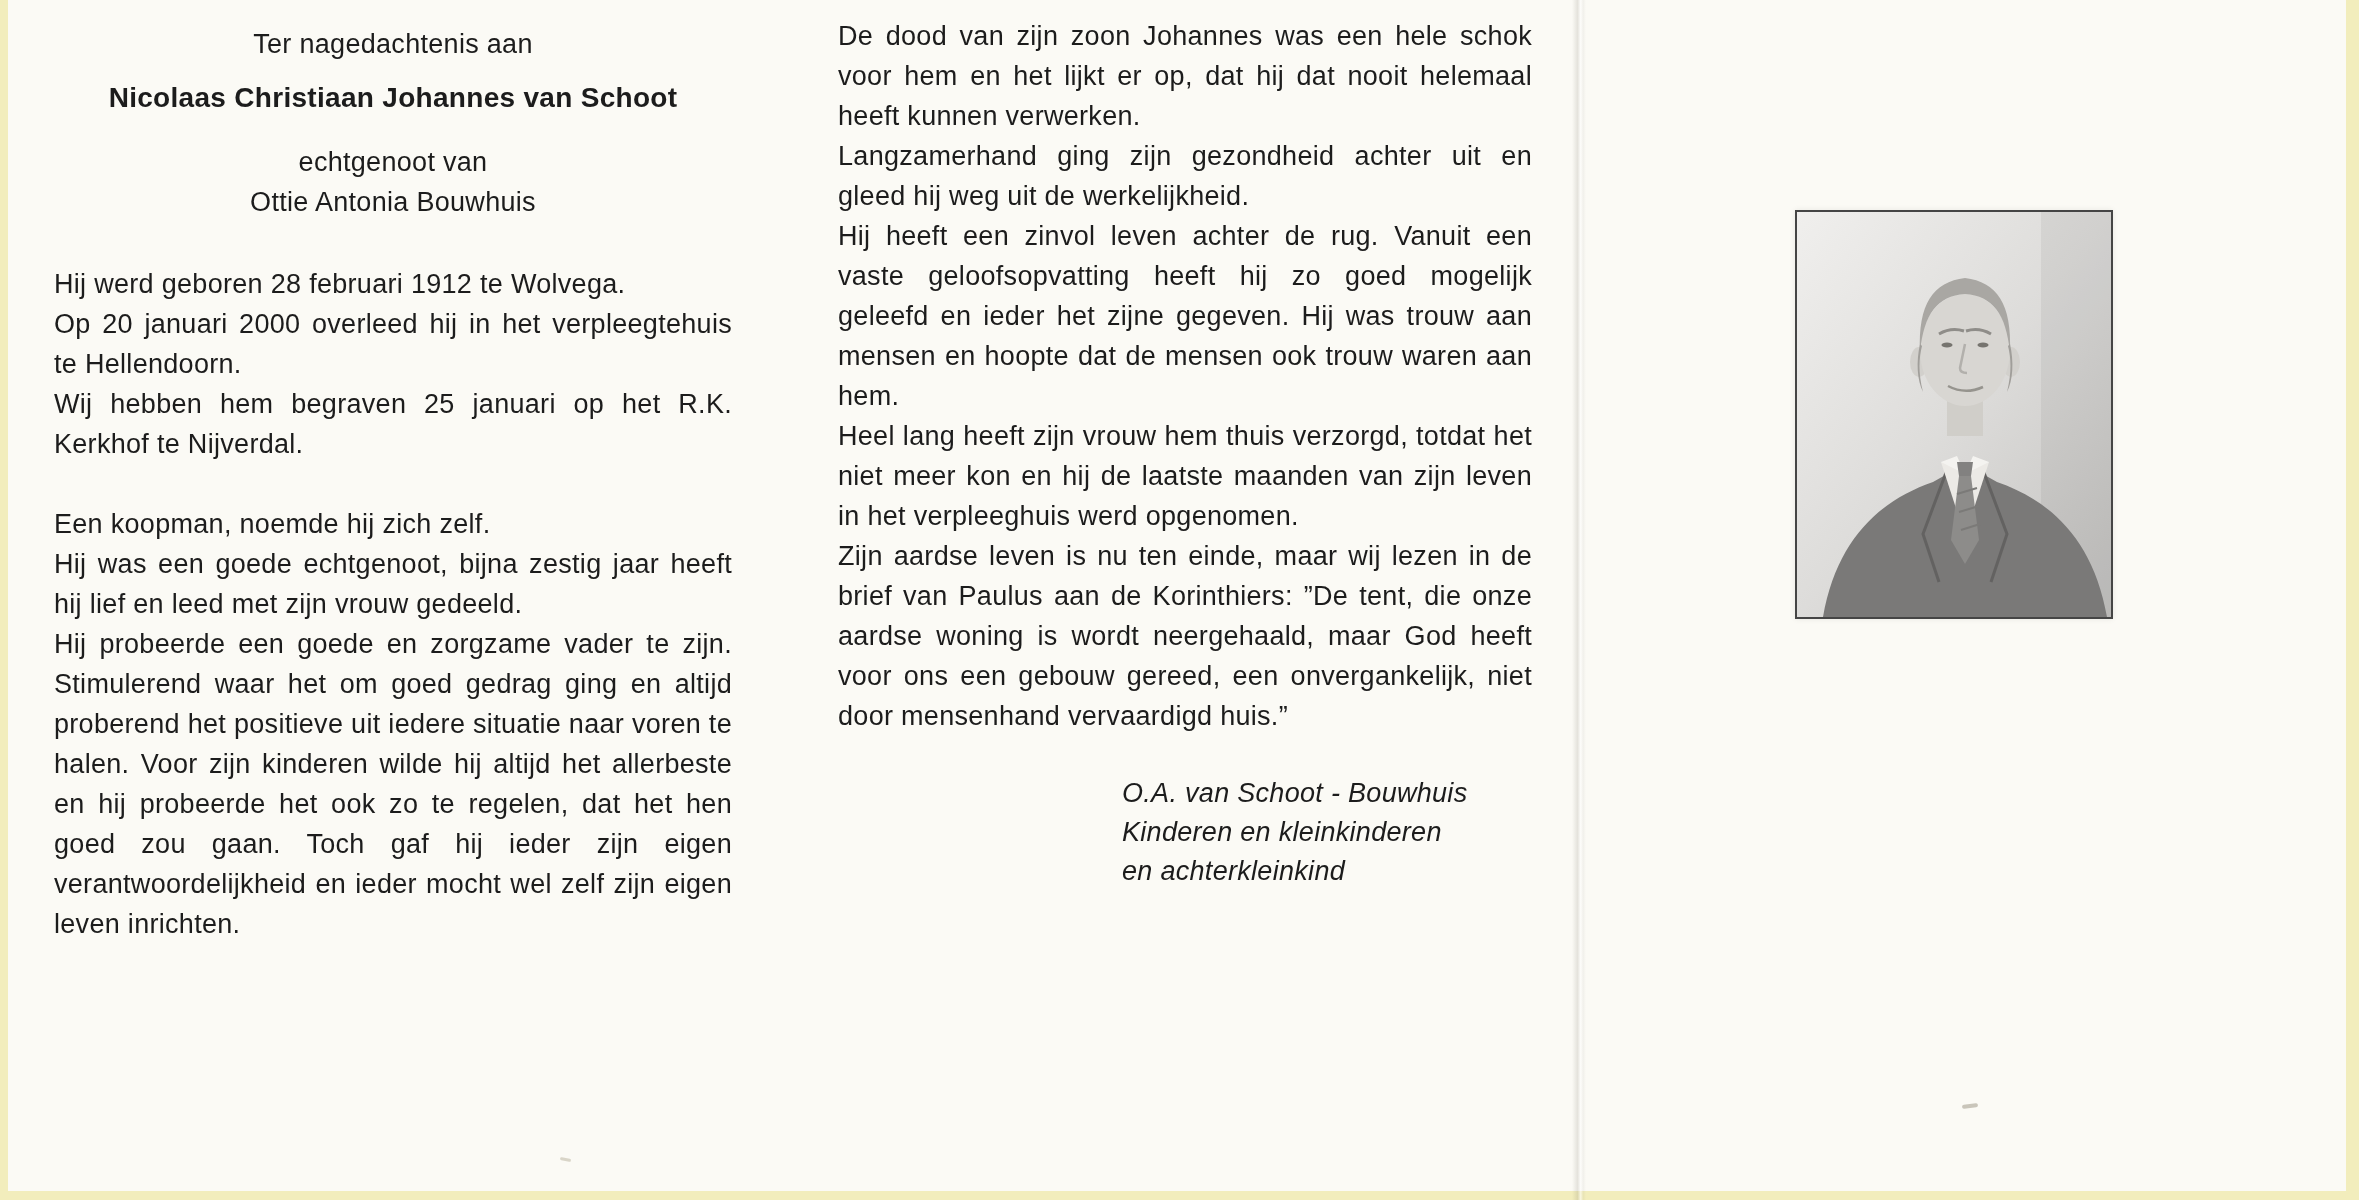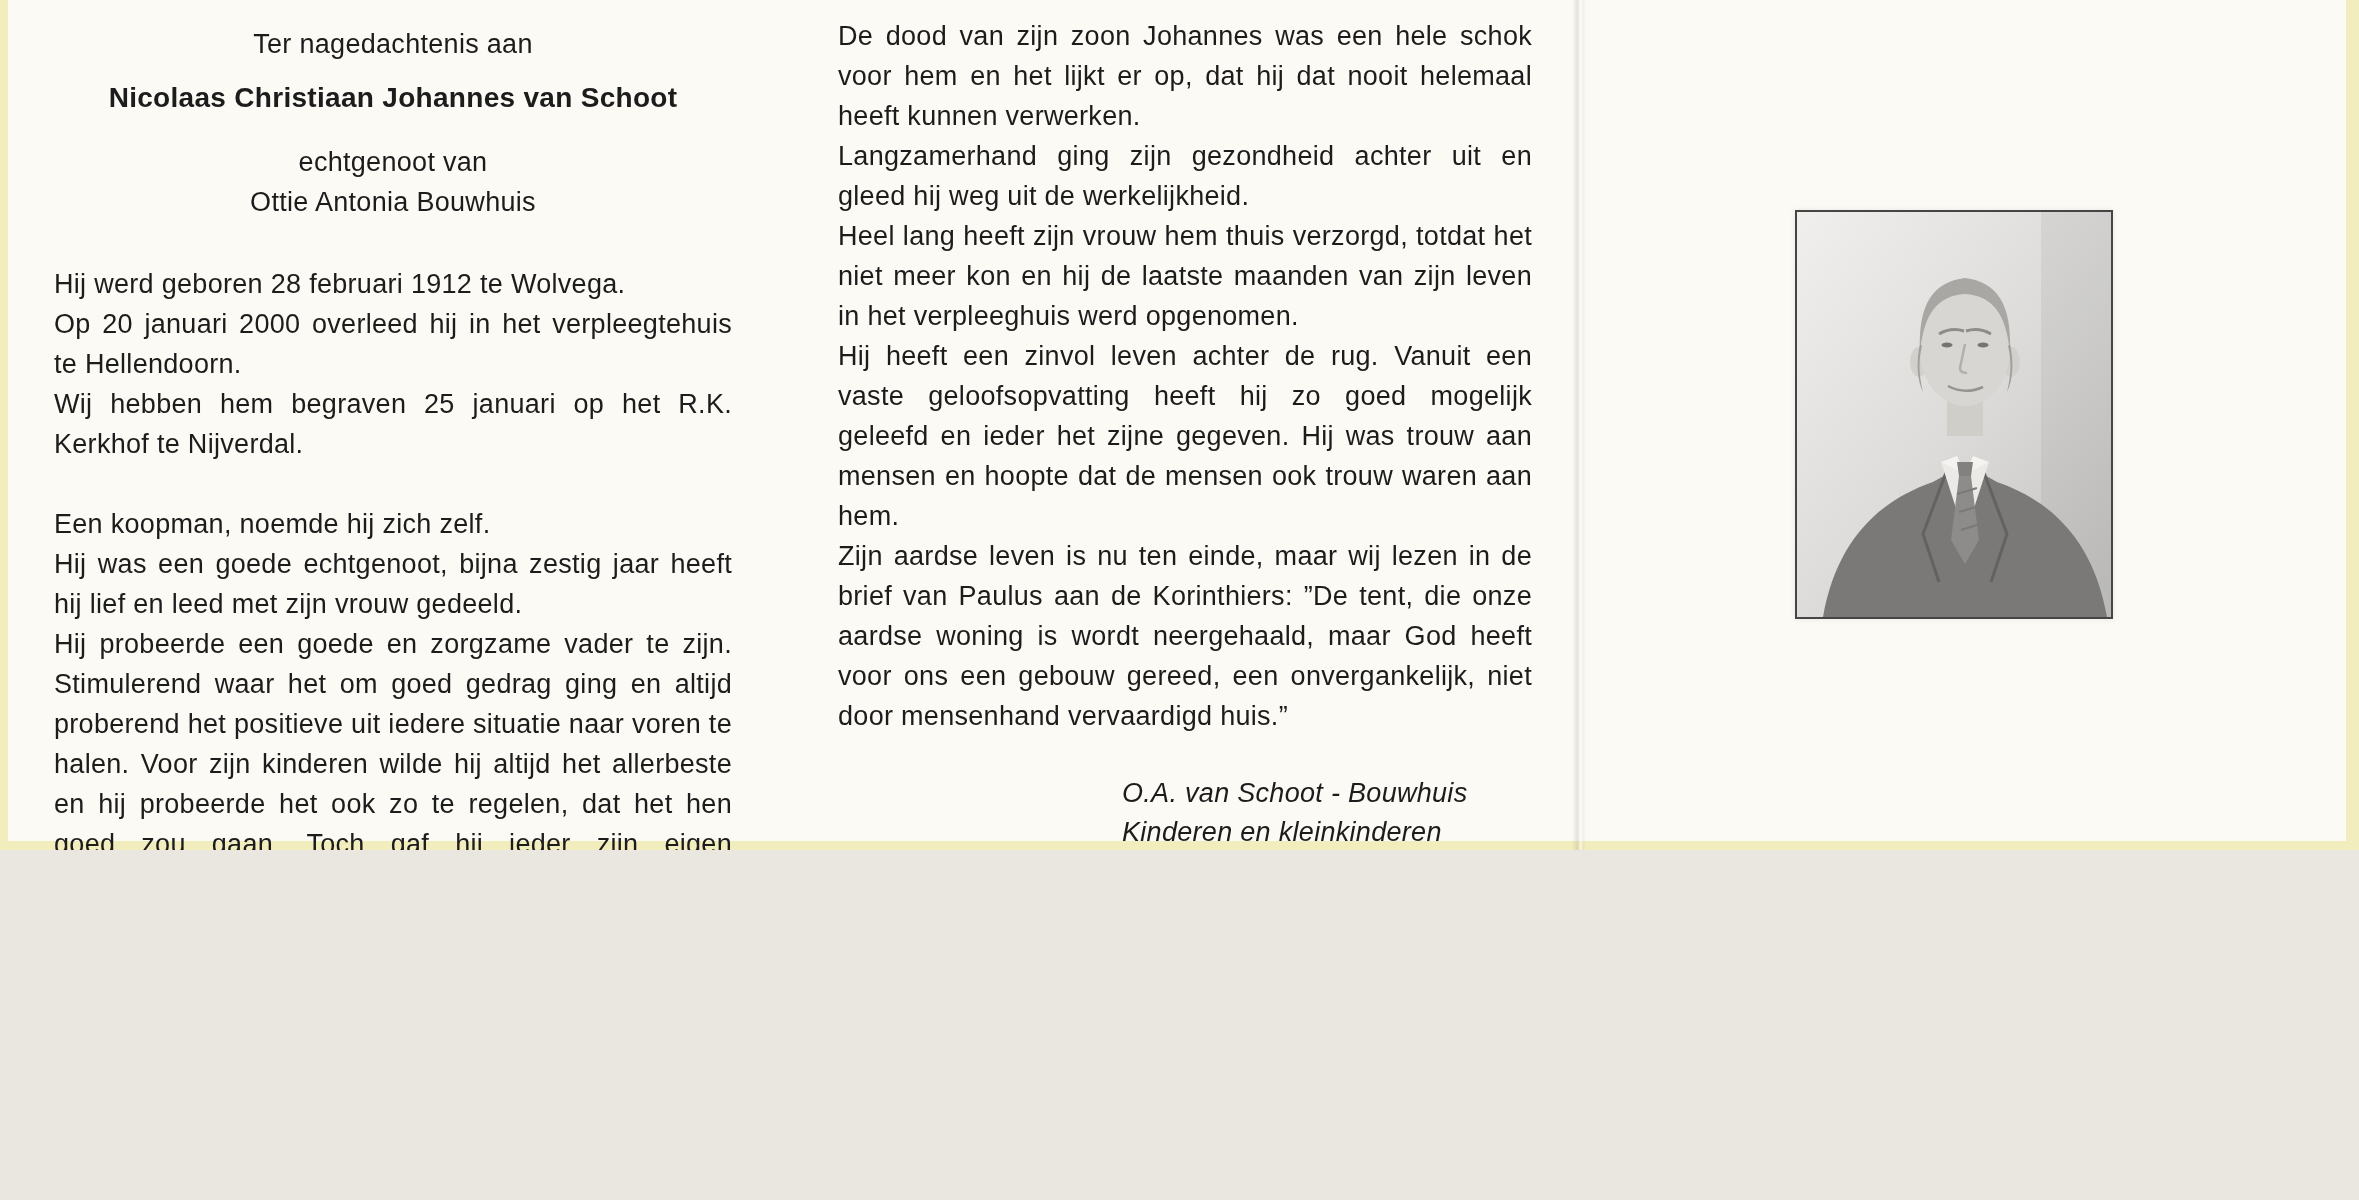--- a/index.html
+++ b/index.html
@@ -2,21 +2,21 @@
 <html><head>
 <meta charset="utf-8">
 <style>
   * { margin: 0; padding: 0; box-sizing: border-box; }
   html, body { background: #e9e7e0; }
   body { font-family: "Liberation Sans", sans-serif; }
 
   .scan {
     position: relative;
     width: 2359px;
-    height: 850px;
+    height: 1200px;
     background: #fbfaf5;
     overflow: hidden;
     color: #1c1c1c;
   }
 
   
   .edge { position: absolute; background: #f2edbc; }
   .edge-left   { left: 0; top: 0; width: 8px; height: 100%; }
   .edge-right  { right: 0; top: 0; width: 13px; height: 100%; }
   .edge-bottom { left: 0; bottom: 0; width: 100%; height: 9px; }
@@ -82,22 +82,22 @@
     <p class="para">Op 20 januari 2000 overleed hij in het verpleegtehuis te Hellendoorn.</p>
     <p class="para">Wij hebben hem begraven 25 januari op het R.K. Kerkhof te Nijverdal.</p>
     <p class="para gap-top">Een koopman, noemde hij zich zelf.</p>
     <p class="para">Hij was een goede echtgenoot, bijna zestig jaar heeft hij lief en leed met zijn vrouw gedeeld.</p>
     <p class="para">Hij probeerde een goede en zorgzame vader te zijn. Stimulerend waar het om goed gedrag ging en altijd proberend het positieve uit iedere situatie naar voren te halen. Voor zijn kinderen wilde hij altijd het allerbeste en hij probeerde het ook zo te regelen, dat het hen goed zou gaan. Toch gaf hij ieder zijn eigen verantwoordelijkheid en ieder mocht wel zelf zijn eigen leven inrichten.</p>
   </section>
 
   <section class="col col-mid">
     <p class="para">De dood van zijn zoon Johannes was een hele schok voor hem en het lijkt er op, dat hij dat nooit helemaal heeft kunnen verwerken.</p>
     <p class="para">Langzamerhand ging zijn gezondheid achter uit en gleed hij weg uit de werkelijkheid.</p>
+    <p class="para">Hij heeft een zinvol leven achter de rug. Vanuit een vaste geloofsopvatting heeft hij zo goed mogelijk geleefd en ieder het zijne gegeven. Hij was trouw aan mensen en hoopte dat de mensen ook trouw waren aan hem.</p>
     <p class="para">Heel lang heeft zijn vrouw hem thuis verzorgd, totdat het niet meer kon en hij de laatste maanden van zijn leven in het verpleeghuis werd opgenomen.</p>
-    <p class="para">Hij heeft een zinvol leven achter de rug. Vanuit een vaste geloofsopvatting heeft hij zo goed mogelijk geleefd en ieder het zijne gegeven. Hij was trouw aan mensen en hoopte dat de mensen ook trouw waren aan hem.</p>
     <p class="para">Zijn aardse leven is nu ten einde, maar wij lezen in de brief van Paulus aan de Korinthiers: ”De tent, die onze aardse woning is wordt neergehaald, maar God heeft voor ons een gebouw gereed, een onvergankelijk, niet door mensenhand vervaardigd huis.”</p>
 
 
     <div class="signature">
       <div>O.A. van Schoot - Bouwhuis</div>
       <div>Kinderen en kleinkinderen</div>
       <div>en achterkleinkind</div>
     </div>
   </section>
 

